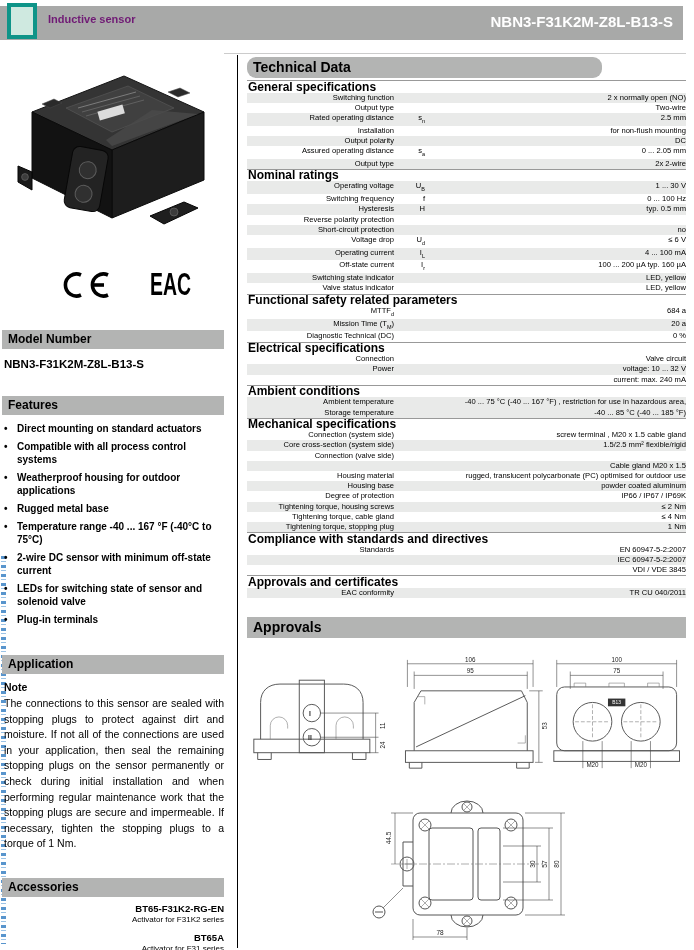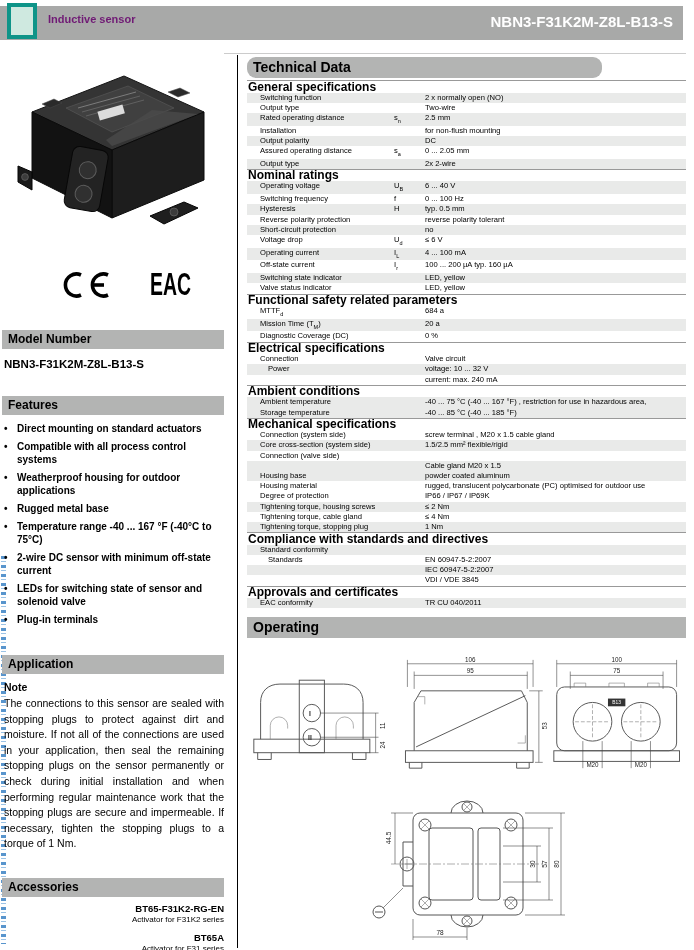--- a/index.html
+++ b/index.html
@@ -38,21 +38,21 @@
   
   .edge-strip { position:absolute; left:1px; top:556px; width:5px; height:388px;
     background:repeating-linear-gradient(to bottom,#3b82c4 0 3px,transparent 3px 5px,#8ab9e2 5px 6px,transparent 6px 9px); opacity:.85; }
 
   
   .rightcol { position:absolute; left:247px; top:0; width:439px; }
   .rc-bar { background:#b3b4b3; font-size:14px; font-weight:bold; padding:2px 6px 3px 6px; }
   #techbar { position:absolute; left:0; top:57px; width:355px;border-radius:9px; }
   #techtable { position:absolute; left:0; top:80px; width:439px; }
   .sec-hdr { font-size:12px; font-weight:bold; border-top:1px solid #999; padding:1.5px 0 1px 1px; line-height:9px; }
-  .tline { display:flex; font-size:7.6px; line-height:10.2px; }
+  .tline { display:flex; font-size:7.6px; line-height:10.2px;text-align:right; }
   .tline.shade { background:#e9eae9; }
   .tl-label { width:147px; flex:none; padding-left:13px; }
   .tl-label.ind2 { padding-left:21px; }
   .tl-sym { width:31px; flex:none; }
   .tl-val { flex:1; }
   sub { font-size:5.5px; }
 
   #dimbar { position:absolute; left:0; top:617px; width:439px; }
   .drawings { position:absolute; left:0; top:644px; width:439px; }
   .drawrow1 { display:flex; justify-content:space-between; align-items:flex-end; padding:8px 2px 0 2px; }
@@ -214,36 +214,35 @@
         </div>
         <div class="tline shade">
           <span class="tl-label">Output type</span>
           <span class="tl-sym"></span>
           <span class="tl-val">2x 2-wire</span>
         </div>
         <div class="sec-hdr">Nominal ratings</div>
         <div class="tline shade">
           <span class="tl-label">Operating voltage</span>
           <span class="tl-sym">U<sub>B</sub></span>
-          <span class="tl-val">6 ... 40 V</span>
+          <span class="tl-val">1 ... 30 V</span>
         </div>
         <div class="tline">
           <span class="tl-label">Switching frequency</span>
           <span class="tl-sym">f</span>
           <span class="tl-val">0 ... 100 Hz</span>
         </div>
         <div class="tline shade">
           <span class="tl-label">Hysteresis</span>
           <span class="tl-sym">H</span>
           <span class="tl-val">typ. 0.5  mm</span>
         </div>
         <div class="tline">
           <span class="tl-label">Reverse polarity protection</span>
           <span class="tl-sym"></span>
-          <span class="tl-val">reverse polarity tolerant</span>
         </div>
         <div class="tline shade">
           <span class="tl-label">Short-circuit protection</span>
           <span class="tl-sym"></span>
           <span class="tl-val">no</span>
         </div>
         <div class="tline">
           <span class="tl-label">Voltage drop</span>
           <span class="tl-sym">U<sub>d</sub></span>
           <span class="tl-val">≤ 6 V</span>
@@ -273,21 +272,21 @@
           <span class="tl-label">MTTF<sub>d</sub></span>
           <span class="tl-sym"></span>
           <span class="tl-val">684 a</span>
         </div>
         <div class="tline shade">
           <span class="tl-label">Mission Time (T<sub>M</sub>)</span>
           <span class="tl-sym"></span>
           <span class="tl-val">20 a</span>
         </div>
         <div class="tline">
-          <span class="tl-label">Diagnostic Coverage (DC)</span>
+          <span class="tl-label">Diagnostic Technical (DC)</span>
           <span class="tl-sym"></span>
           <span class="tl-val">0 %</span>
         </div>
         <div class="sec-hdr">Electrical specifications</div>
         <div class="tline">
           <span class="tl-label">Connection</span>
           <span class="tl-sym"></span>
           <span class="tl-val">Valve circuit</span>
         </div>
         <div class="tline shade">
@@ -328,56 +327,51 @@
         </div>
         <div class="tline">
           <span class="tl-label">Connection (valve side)</span>
           <span class="tl-sym"></span>
         </div>
         <div class="tline shade">
           <span class="tl-label"></span>
           <span class="tl-sym"></span>
           <span class="tl-val">Cable gland M20 x 1.5</span>
         </div>
+        <div class="tline">
+          <span class="tl-label">Housing material</span>
+          <span class="tl-sym"></span>
+          <span class="tl-val">rugged, translucent polycarbonate (PC) optimised for outdoor use</span>
+        </div>
         <div class="tline shade">
           <span class="tl-label">Housing base</span>
           <span class="tl-sym"></span>
           <span class="tl-val">powder coated aluminum</span>
         </div>
         <div class="tline">
-          <span class="tl-label">Housing material</span>
-          <span class="tl-sym"></span>
-          <span class="tl-val">rugged, translucent polycarbonate (PC) optimised for outdoor use</span>
-        </div>
-        <div class="tline">
           <span class="tl-label">Degree of protection</span>
           <span class="tl-sym"></span>
           <span class="tl-val">IP66 / IP67 / IP69K</span>
         </div>
         <div class="tline shade">
           <span class="tl-label">Tightening torque, housing screws</span>
           <span class="tl-sym"></span>
           <span class="tl-val">≤ 2 Nm</span>
         </div>
         <div class="tline">
           <span class="tl-label">Tightening torque, cable gland</span>
           <span class="tl-sym"></span>
           <span class="tl-val">≤ 4 Nm</span>
         </div>
         <div class="tline shade">
           <span class="tl-label">Tightening torque, stopping plug</span>
           <span class="tl-sym"></span>
           <span class="tl-val">1 Nm</span>
         </div>
         <div class="sec-hdr">Compliance with standards and directives</div>
-        <div class="tline shade">
-          <span class="tl-label">Standard conformity</span>
-          <span class="tl-sym"></span>
-          <span class="tl-val"></span>
-        </div>
         <div class="tline">
           <span class="tl-label ind2">Standards</span>
           <span class="tl-sym"></span>
           <span class="tl-val">EN 60947-5-2:2007</span>
         </div>
         <div class="tline shade">
           <span class="tl-label ind2"></span>
           <span class="tl-sym"></span>
           <span class="tl-val">IEC 60947-5-2:2007</span>
         </div>
@@ -387,21 +381,21 @@
           <span class="tl-val">VDI / VDE 3845</span>
         </div>
         <div class="sec-hdr">Approvals and certificates</div>
         <div class="tline shade">
           <span class="tl-label">EAC conformity</span>
           <span class="tl-sym"></span>
           <span class="tl-val">TR CU 040/2011</span>
         </div>
       </div>
 
-    <div class="rc-bar" id="dimbar">Operating</div>
+    <div class="rc-bar" id="dimbar">Approvals</div>
 
     <div class="drawings">
       <div class="drawrow1">
 
         <svg class="tech" width="146" height="126" viewBox="0 0 146 126">
           <path class="ln" d="M12,88 V50 C12,38 20,31 32,31 H98 C110,31 118,38 118,50 V88"></path>
           <rect class="ln" x="5" y="88" width="120" height="14"></rect>
           <path class="ln" d="M9,102 v7 h14 v-7 M107,102 v7 h14 v-7"></path>
           <rect class="ln" x="52" y="27" width="26" height="75"></rect>
           <path class="thin" d="M22,88 v-14 a9,9 0 0 1 18,0 v3 M90,88 v-14 a9,9 0 0 1 18,0 v3"></path>

